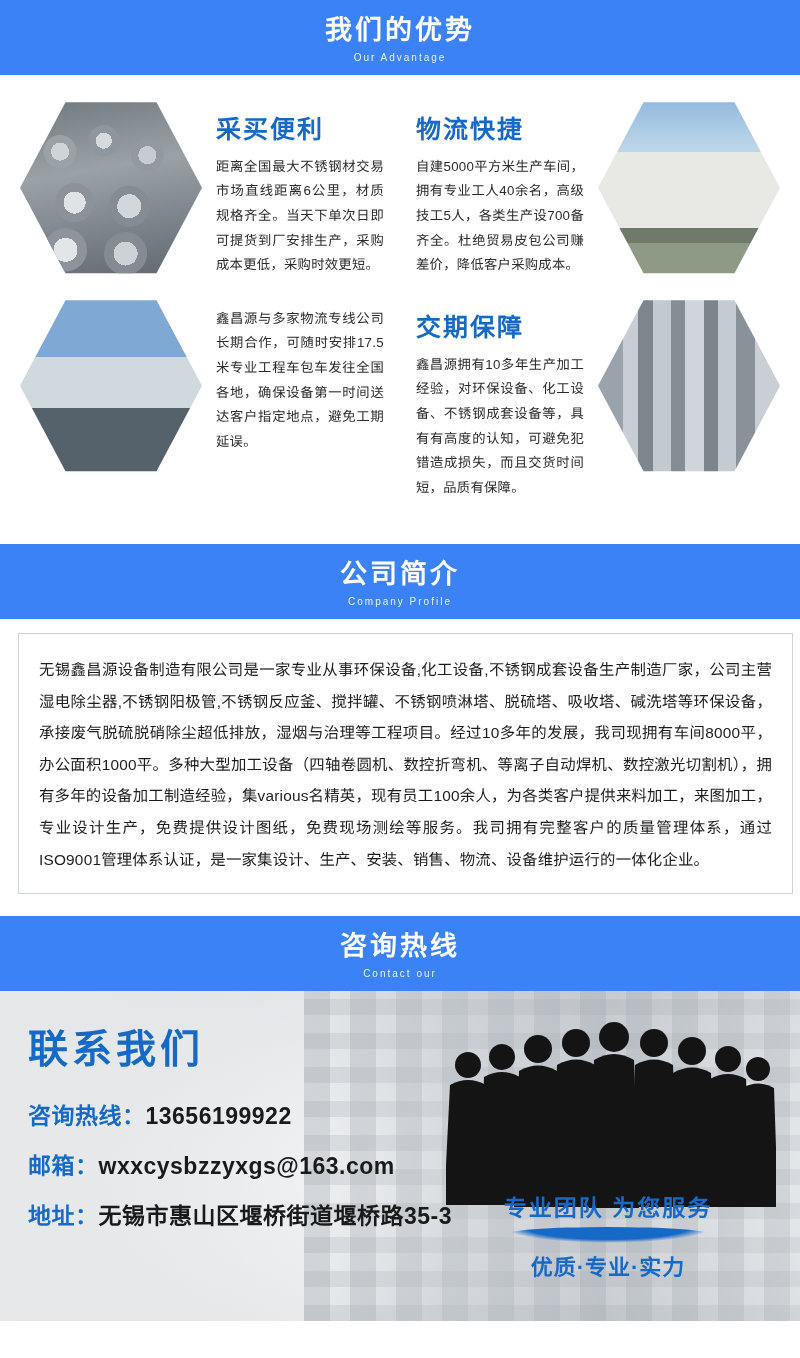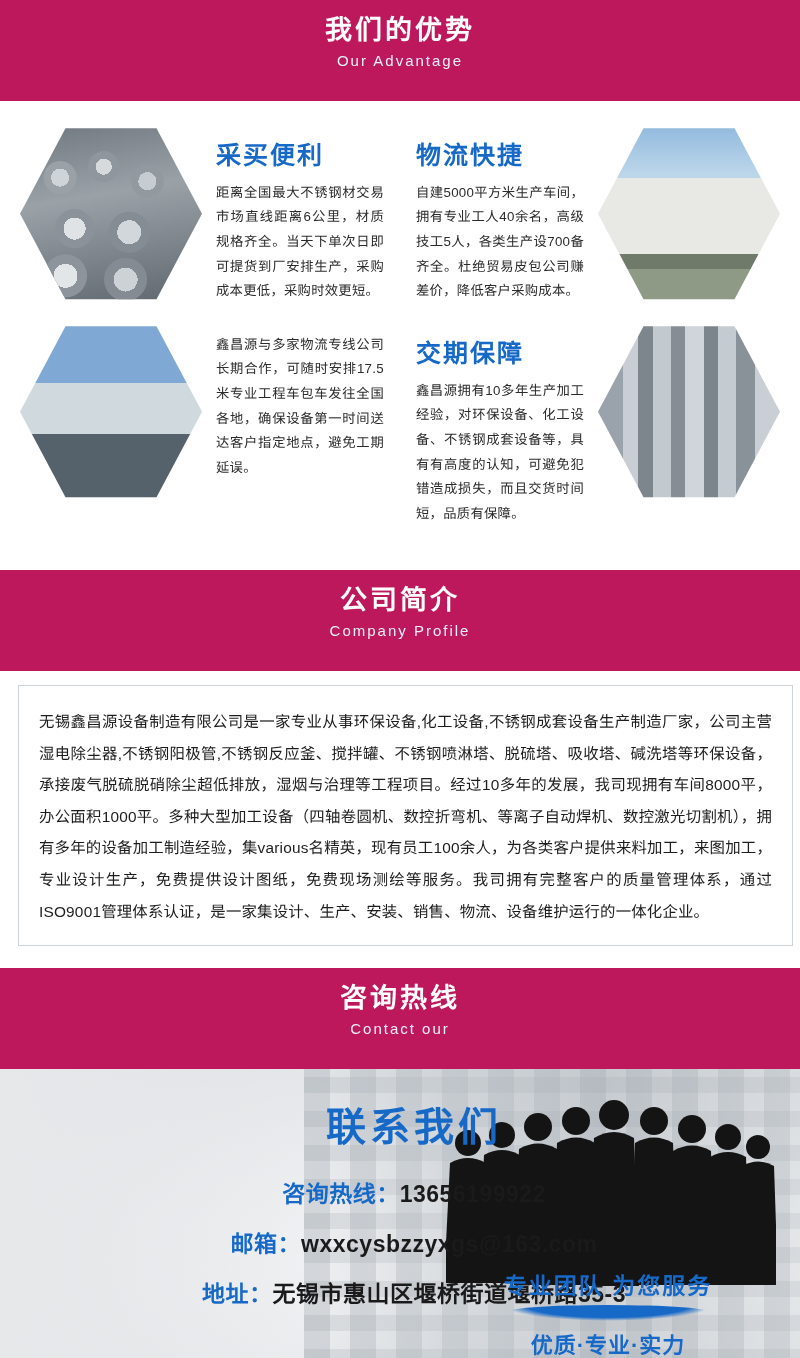--- a/index.html
+++ b/index.html
@@ -12,33 +12,33 @@
   .page {
     width: 800px;
     height: 1358px;
     position: relative;
     overflow: hidden;
     background: #ffffff;
   }
 
   
   .banner {
-    background: #be185d;
+    background: #3b82f6;
     text-align: center;
     color: #ffffff;
-    padding: 14px 0 32px 0;
+    padding: 14px 0 12px 0;
   }
   .banner .cn {
     font-size: 27px;
     font-weight: bold;
     letter-spacing: 3px;
     line-height: 1.25;
   }
   .banner .en {
-    font-size: 15px;
+    font-size: 10px;
     letter-spacing: 2px;
     margin-top: 4px;
     color: #e8f0fb;
     font-weight: normal;
   }
 
   
   .adv-wrap {
     padding: 18px 14px 10px 14px;
   }
@@ -164,21 +164,20 @@
       repeating-linear-gradient(0deg, rgba(150,158,166,.22) 0 16px, rgba(255,255,255,0) 16px 34px);
   }
   .contact .leftfade {
     position: absolute; left:0; top:0; bottom:0; width: 46%;
     background: linear-gradient(90deg, #e6e8ea 0%, rgba(236,238,240,.2) 100%);
   }
   .contact-inner {
     position: relative;
     padding: 26px 0 0 28px;
     z-index: 3;
-    text-align: center;
   }
   .contact-title {
     color: #1769c8;
     font-size: 40px;
     font-weight: bold;
     letter-spacing: 4px;
     margin-bottom: 22px;
   }
   .c-line {
     font-size: 23px;

